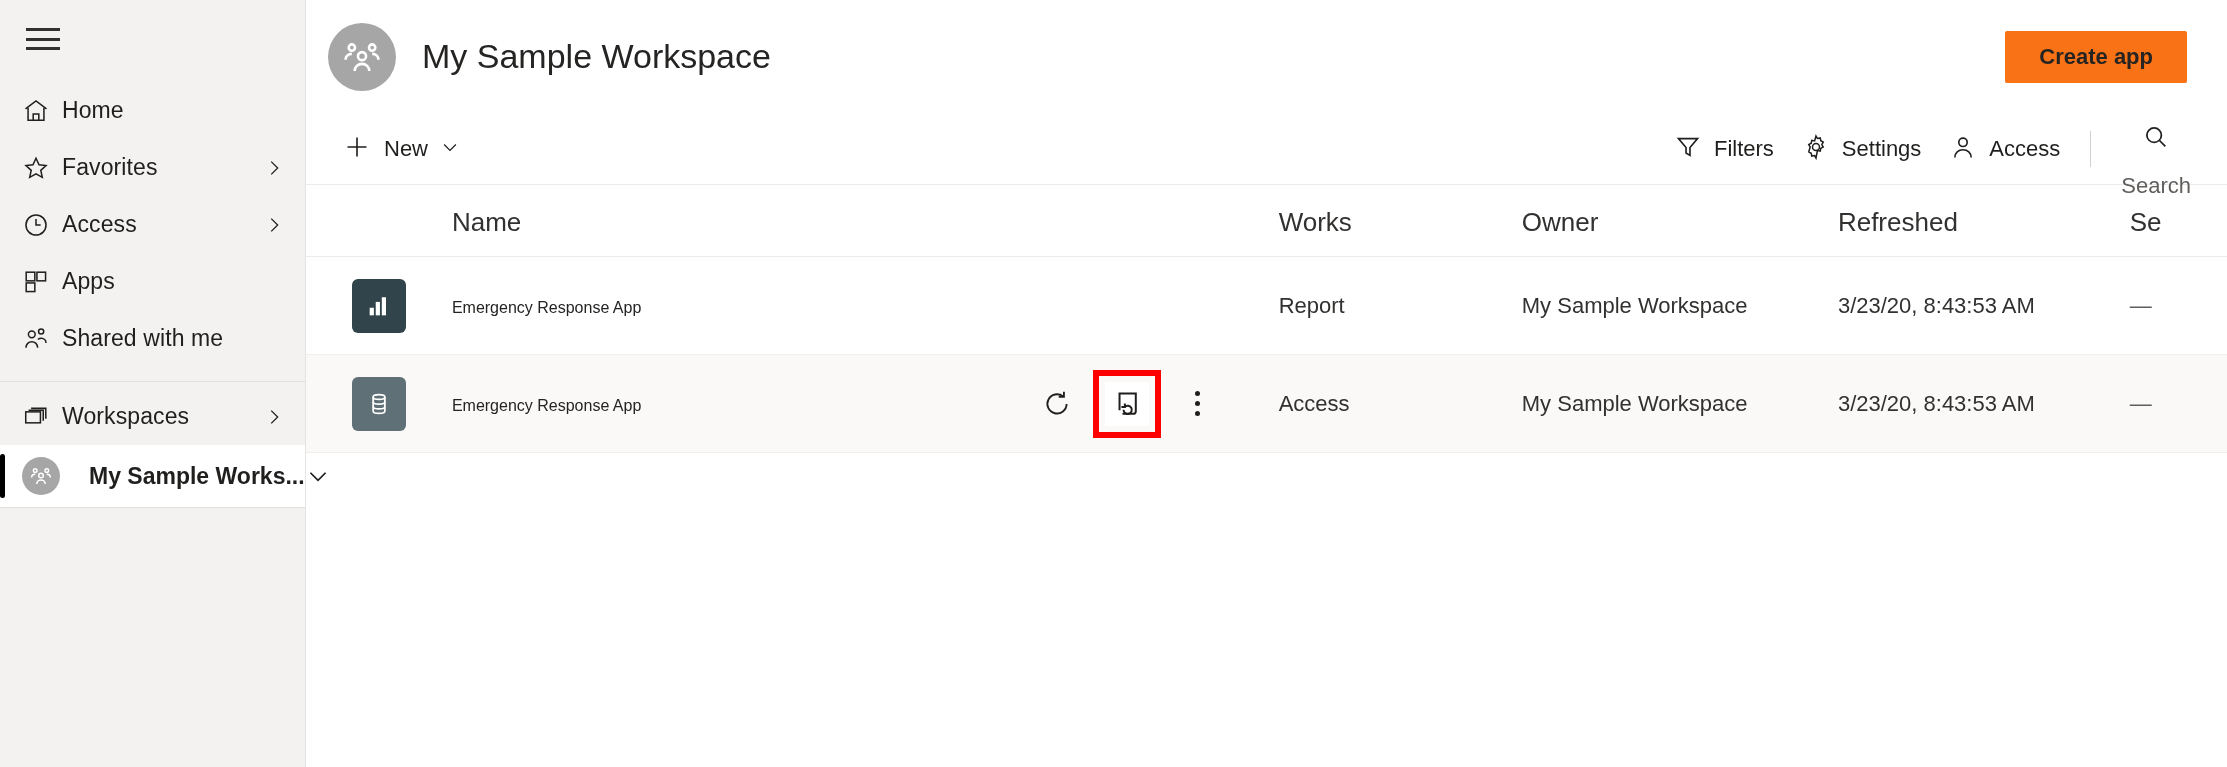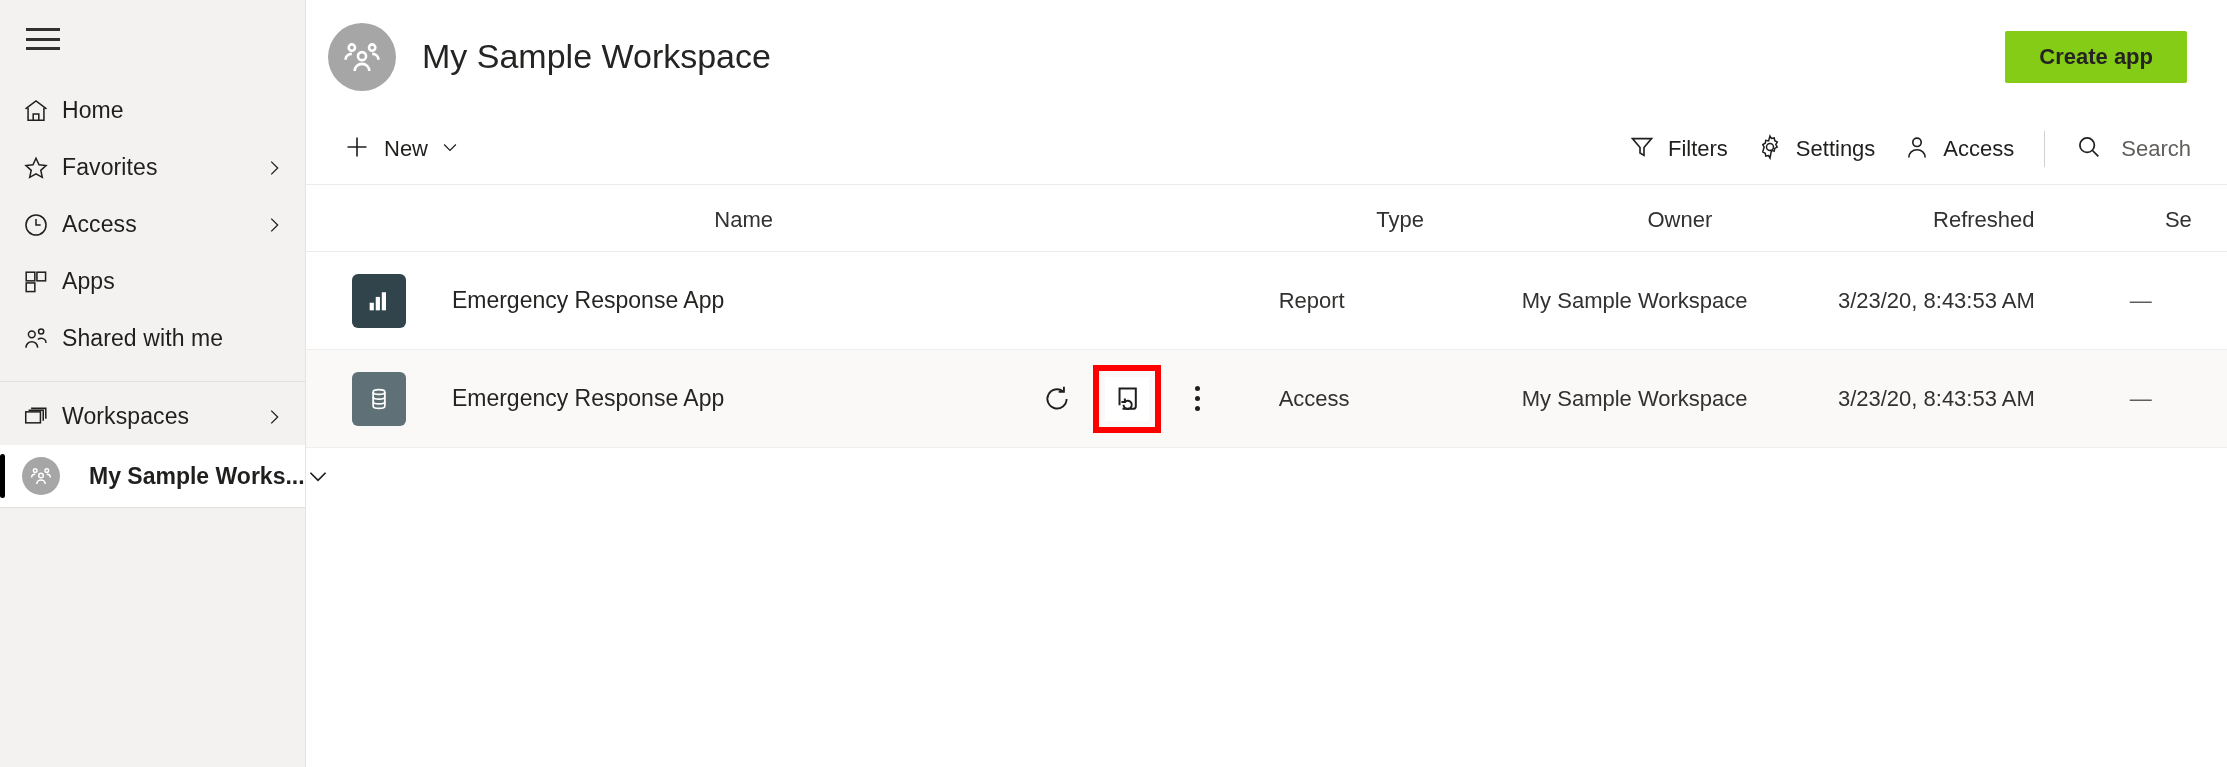--- a/index.html
+++ b/index.html
@@ -56,44 +56,44 @@
   
   .main { flex: 1 1 auto; height: 668px; background: #ffffff; display: flex; flex-direction: column; min-width: 0; }
 
   .ws-header { height: 113px; display: flex; align-items: center; padding: 0 40px 0 22px; flex: 0 0 113px; }
   .ws-avatar-lg {
     width: 68px; height: 68px; border-radius: 50%; background: #a6a6a6;
     display: flex; align-items: center; justify-content: center; flex: 0 0 68px;
   }
   .ws-title { font-size: 34px; font-weight: 400; color: #252423; margin-left: 26px; white-space: nowrap; }
   .create-app-btn {
-    margin-left: auto; background: #84cc16; color: #252423;
+    margin-left: auto; background: #f97316; color: #252423;
     border: none; height: 52px; padding: 0 34px; font-size: 22px; font-weight: 700;
     font-family: "Liberation Sans", sans-serif; cursor: pointer; border-radius: 2px;
   }
 
   .toolbar {
     height: 72px; flex: 0 0 72px; display: flex; align-items: center;
     padding: 0 22px 0 22px; border-bottom: 1px solid #edebe9;
   }
   .tb-btn {
     display: flex; align-items: center; gap: 12px; height: 52px;
     padding: 0 14px; cursor: pointer; color: #201f1e; white-space: nowrap;
   }
   .tb-label { font-size: 22px; font-weight: 400; color: #201f1e; }
   .tb-spacer { flex: 1 1 auto; }
   .tb-sep { width: 1px; height: 36px; background: #d2d0ce; margin: 0 16px; }
-  .search-box { display: flex; align-items: center; gap: 18px; height: 52px; padding: 0 14px; cursor: text; }
+  .search-box { display: flex; align-items: center; gap: 18px; height: 52px; padding: 0 14px; cursor: text; flex-direction: column; }
   .search-placeholder { font-size: 22px; color: #605e5c; }
 
   
   .table-wrap { flex: 1 1 auto; overflow: hidden; position: relative; }
   table.grid { width: 100%; border-collapse: collapse; table-layout: fixed; }
   table.grid th {
-    text-align: center; font-size: 22px; font-weight: 400; color: #323130;
+    text-align: left; font-size: 26px; font-weight: 400; color: #323130;
     padding: 22px 0 18px 0; border-bottom: 1px solid #edebe9; vertical-align: bottom;
   }
   table.grid td {
     font-size: 22px; color: #323130; padding: 0; height: 98px; vertical-align: middle;
     border-bottom: 1px solid #f0efee;
   }
   .col-icon  { width: 120px; }
   .col-name  { width: 480px; }
   .col-act   { width: 200px; }
   .col-type  { width: 200px; }
@@ -103,21 +103,21 @@
 
   tr.row-hover td { background: #faf9f8; }
 
   .item-icon {
     width: 54px; height: 54px; border-radius: 6px;
     display: flex; align-items: center; justify-content: center;
   }
   .icon-report  { background: #31444b; }
   .icon-dataset { background: #5f7076; }
 
-  .item-name { font-size: 23px; color: #252423; white-space: nowrap; }
+  .item-name { font-size: 16px; color: #252423; white-space: nowrap; }
 
   .row-actions { display: flex; align-items: center; gap: 26px; }
   .act-btn {
     width: 44px; height: 44px; display: flex; align-items: center; justify-content: center;
     cursor: pointer; color: #201f1e; position: relative;
   }
   .act-btn.highlighted {
     outline: 6px solid #ff0000; outline-offset: 6px; background: #ffffff;
   }
   .kebab { display: flex; flex-direction: column; gap: 5px; align-items: center; }
@@ -336,21 +336,21 @@
           <col class="col-type">
             <col class="col-owner">
             <col class="col-ref">
             <col class="col-sens">
         </colgroup>
         <thead>
           <tr>
             <th></th>
             <th>Name</th>
             <th></th>
-            <th>Type</th>
+            <th>Works</th>
             <th>Owner</th>
             <th>Refreshed</th>
             <th>Se</th>
           </tr>
         </thead>
         <tbody>
 
           <tr>
             <td>
               <div style="display:flex;justify-content:center;">

